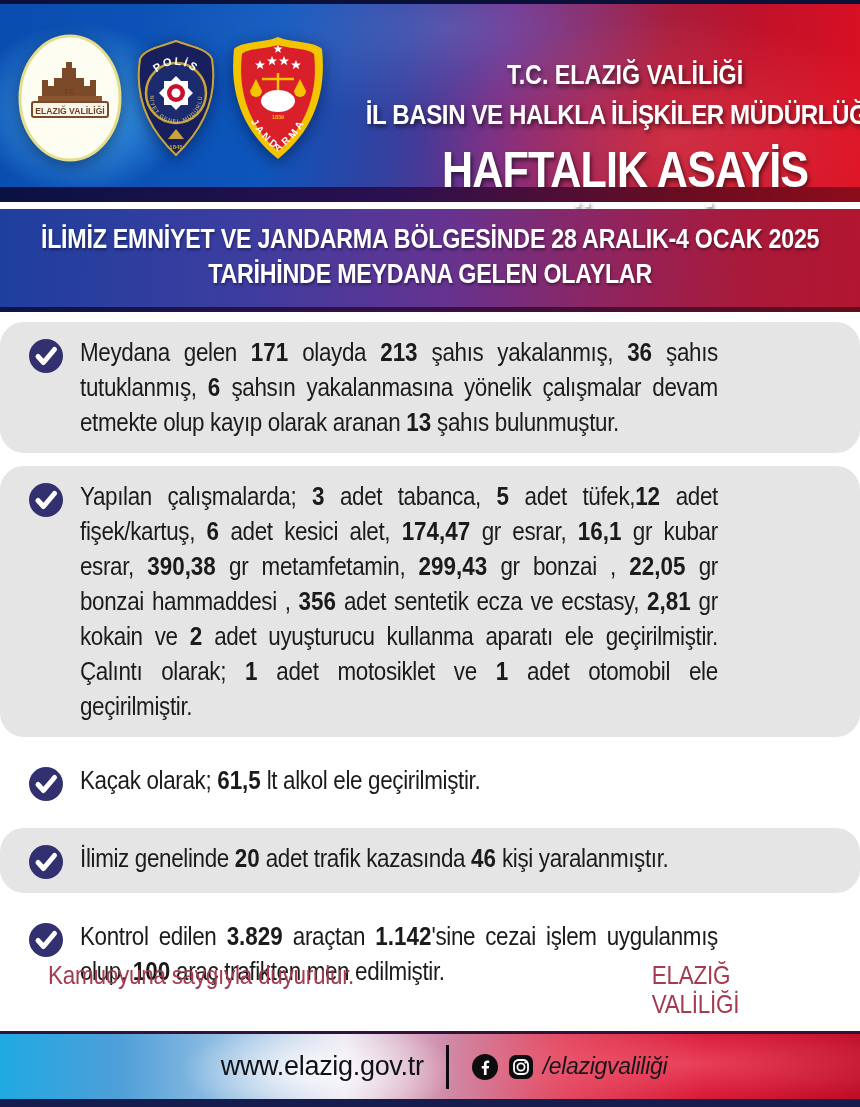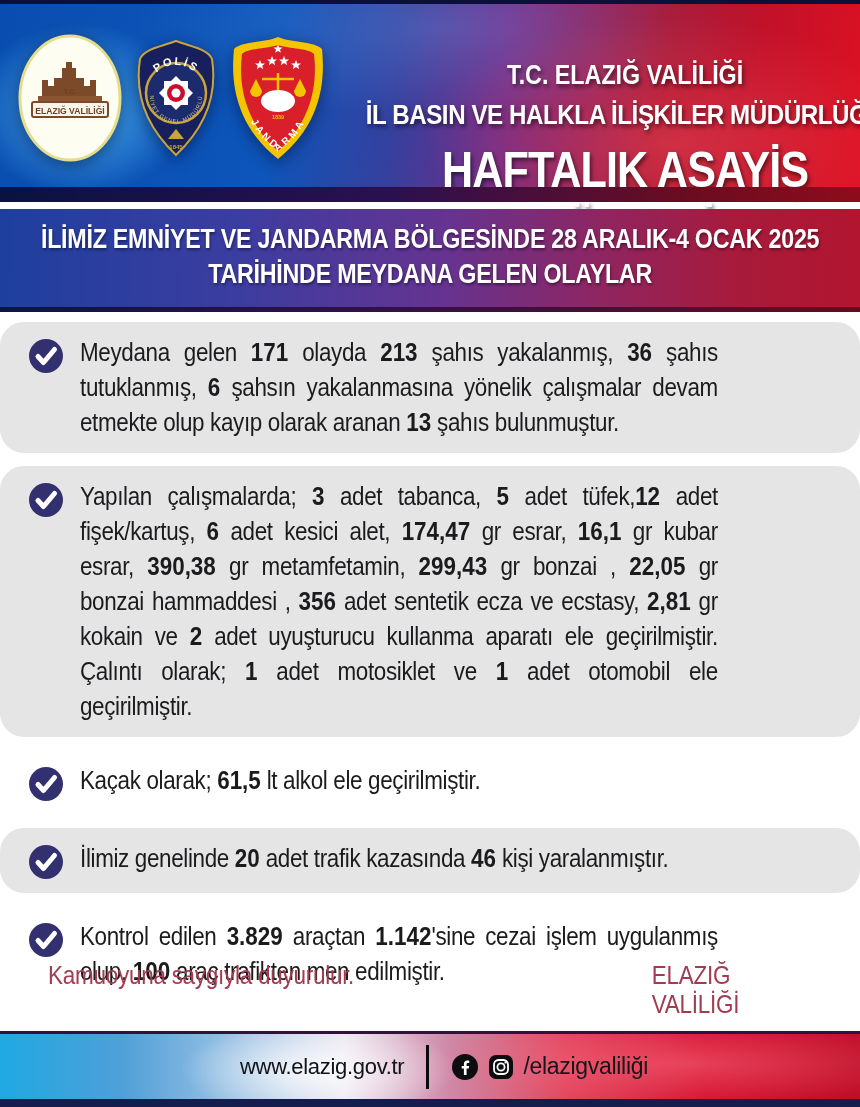--- a/index.html
+++ b/index.html
@@ -68,24 +68,24 @@
   
   .bottom-bar{
     position:absolute; left:0; right:0; bottom:0; height:76px; box-sizing:border-box;
     border-top:3px solid #32123a; border-bottom:8px solid #141d4e;
     background:
       radial-gradient(ellipse 190px 70px at 37% 55%, rgba(255,255,255,.85), transparent 72%),
       radial-gradient(ellipse 340px 55px at 80% 45%, rgba(255,120,140,.45), transparent 75%),
       linear-gradient(90deg,#1fa9e2 0%,#4f9fd8 14%,#a9c8e6 30%,#e9e4ef 40%,#cf8aa8 52%,#e2465e 66%,#d51230 82%,#bf0e28 100%);
     display:flex; align-items:center; justify-content:center; gap:22px;
   }
-  .website{color:#101216; font-size:22px; letter-spacing:-.3px;margin-left:28px;}
+  .website{color:#101216; font-size:27px; letter-spacing:-.3px;margin-left:28px;}
   .bar-divider{width:3px; height:44px; background:#0b0b0d;}
   .social-group{display:flex; align-items:center; gap:8px;}
-  .social-handle{color:#15161a; font-size:23px; letter-spacing:-.3px;}
+  .social-handle{color:#15161a; font-size:23px; letter-spacing:-.3px;font-style:italic;}
   .social-svg{display:block;}
 </style>
 </head>
 <body>
 
 <div class="poster">
 
   <div class="header">
     <div class="logo-strip">
 

